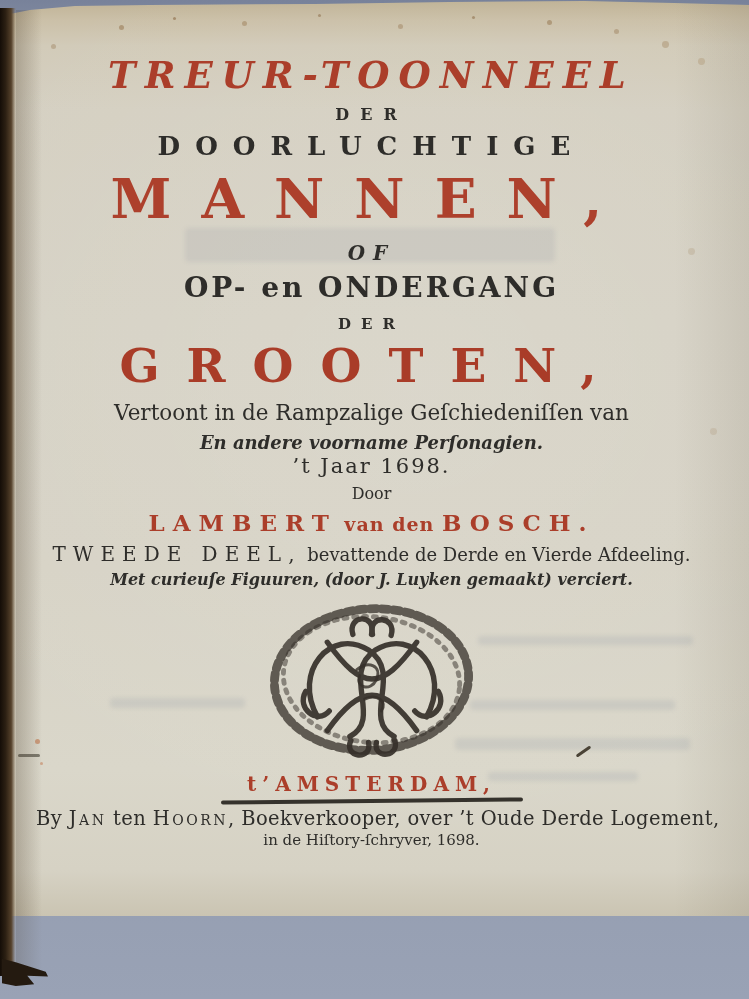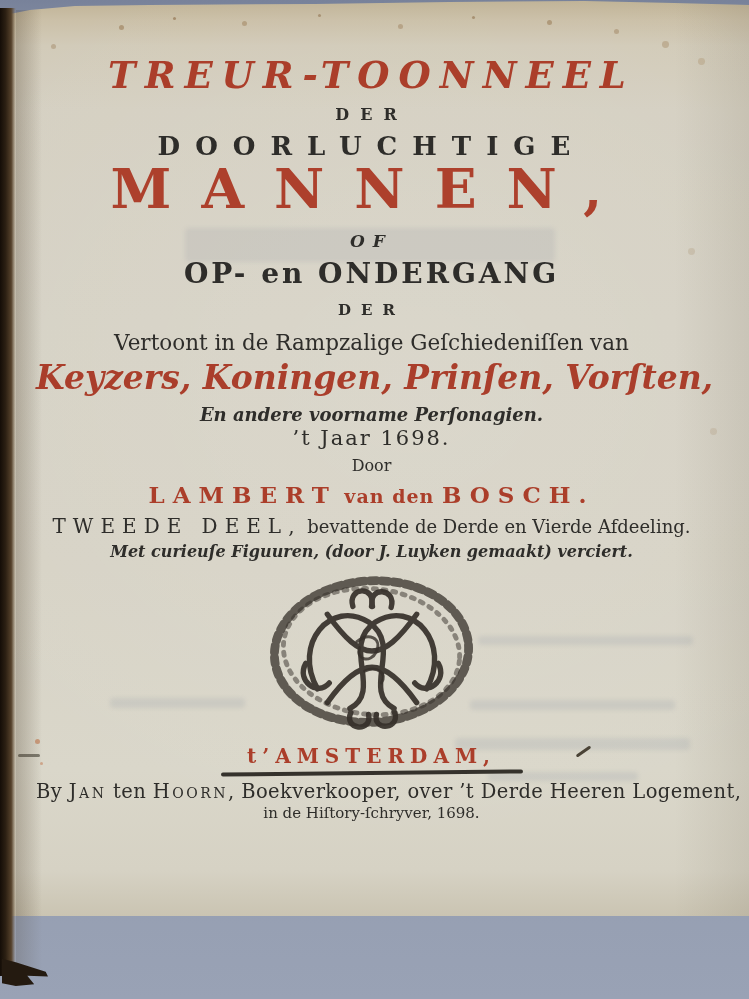--- a/index.html
+++ b/index.html
@@ -65,22 +65,22 @@
   .slash{position:absolute;left:575px;top:750px;width:17px;height:3px;background:#4a4336;transform:rotate(-35deg);border-radius:2px;}
   .dash-left{position:absolute;left:18px;top:754px;width:22px;height:3px;background:rgba(50,45,35,0.55);border-radius:2px;}
 
   
   .content{position:absolute;left:36px;right:42px;top:0;text-align:center;color:var(--ink);}
   .line{white-space:nowrap;}
 
   .series-title {margin-top:56px;font-style:italic;font-weight:700;font-size:37px;line-height:1.05;letter-spacing:9px;color:#ab3e2a;}
   .der-1        {margin-top:10px;font-size:16px;letter-spacing:11px;font-weight:600;}
   .doorluchtige {margin-top:7px;font-size:26px;letter-spacing:15px;font-weight:700;}
-  .mannen       {font-size:55px;line-height:1;letter-spacing:30px;font-weight:600;color:#ad402c;}
-  .of           {margin-top:15px;font-size:17px;letter-spacing:8px;font-style:italic;font-weight:600;}
+  .mannen       {margin-top:10px;font-size:55px;line-height:1;letter-spacing:30px;font-weight:600;color:#ad402c;}
+  .of           {margin-top:15px;font-size:20px;letter-spacing:8px;font-style:italic;font-weight:600;}
   .op-ondergang {margin-top:6px;font-size:28px;letter-spacing:3px;font-weight:600;}
   .der-2        {margin-top:11px;font-size:15px;letter-spacing:10px;font-weight:600;}
   .grooten      {margin-top:9px;font-size:47px;line-height:1;letter-spacing:27px;font-weight:600;color:#a93c28;}
   .vertoont     {margin-top:11px;font-size:21.5px;}
   .keyzers      {margin-top:3px;font-size:33px;line-height:1.2;font-style:italic;font-weight:600;color:#aa3e2b;}
   .personagien  {margin-top:7px;font-size:18px;font-style:italic;font-weight:600;text-align:center;}
   .beginnende   {margin-top:6px;font-size:21px;}
   .jaar         {margin-top:1px;font-size:21px;letter-spacing:2px;}
   .uit-menigte  {margin-top:6px;font-size:17px;font-style:italic;font-weight:600;}
   .door         {margin-top:6px;font-size:16px;}
@@ -113,22 +113,22 @@
   <div class="dash-left"></div>
 
   <div class="content">
     <div class="line series-title">TREUR-TOONNEEL</div>
     <div class="line der-1">DER</div>
     <div class="line doorluchtige">DOORLUCHTIGE</div>
     <div class="line mannen">MANNEN,</div>
     <div class="line of">OF</div>
     <div class="line op-ondergang">OP- en ONDERGANG</div>
     <div class="line der-2">DER</div>
+    <div class="line grooten">GROOTEN,</div>
     <div class="line vertoont">Vertoont in de Rampzalige Geſchiedeniſſen van</div>
-    <div class="line keyzers">Keyzers, Koningen, Prinſen, Vorſten,</div>
     <div class="line personagien">En andere voorname Perſonagien.</div>
     <div class="line jaar">’t Jaar 1698.</div>
     <div class="line door">Door</div>
     <div class="line author"><span class="caps">LAMBERT</span><span class="mid"> van den </span><span class="caps">BOSCH.</span></div>
     <div class="line edition"><span class="caps">TWEEDE DEEL,</span><span> bevattende de Derde en Vierde Afdeeling.</span></div>
     <div class="line figuren">Met curieuſe Figuuren, (door J. Luyken gemaakt) verciert.</div>
 
     <div class="ornament-wrap">
       <svg width="212" height="162" viewBox="0 0 215 165">
         <g fill="none" stroke="#36302a" stroke-linecap="round">
@@ -149,20 +149,20 @@
           <g stroke-width="3" opacity="0.8">
             <path d="M92 70 C 104 60, 118 66, 112 80 C 106 93, 90 88, 95 76"></path>
             <path d="M100 100 C 112 94, 124 102, 117 112"></path>
           </g>
         </g>
       </svg>
     </div>
 
     <div class="line amsterdam">t’AMSTERDAM,</div>
     <div class="amsterdam-rule"></div>
-    <div class="line imprint-1"><span>By </span><span class="sc">Jan</span><span> ten </span><span class="sc">Hoorn</span><span>, Boekverkooper, over ’t Derde Heeren Logement,</span></div>
+    <div class="line imprint-1"><span>By </span><span class="sc">Jan</span><span> ten </span><span class="sc">Hoorn</span><span>, Boekverkooper, over ’t Oude Derde Logement,</span></div>
     <div class="line imprint-2">in de Hiſtory-ſchryver, 1698.</div>
   </div>
 </div>
 
 <div class="binding"></div>
 <div class="page-crease"></div>
 <div class="clasp"></div>
 
 </body></html>

